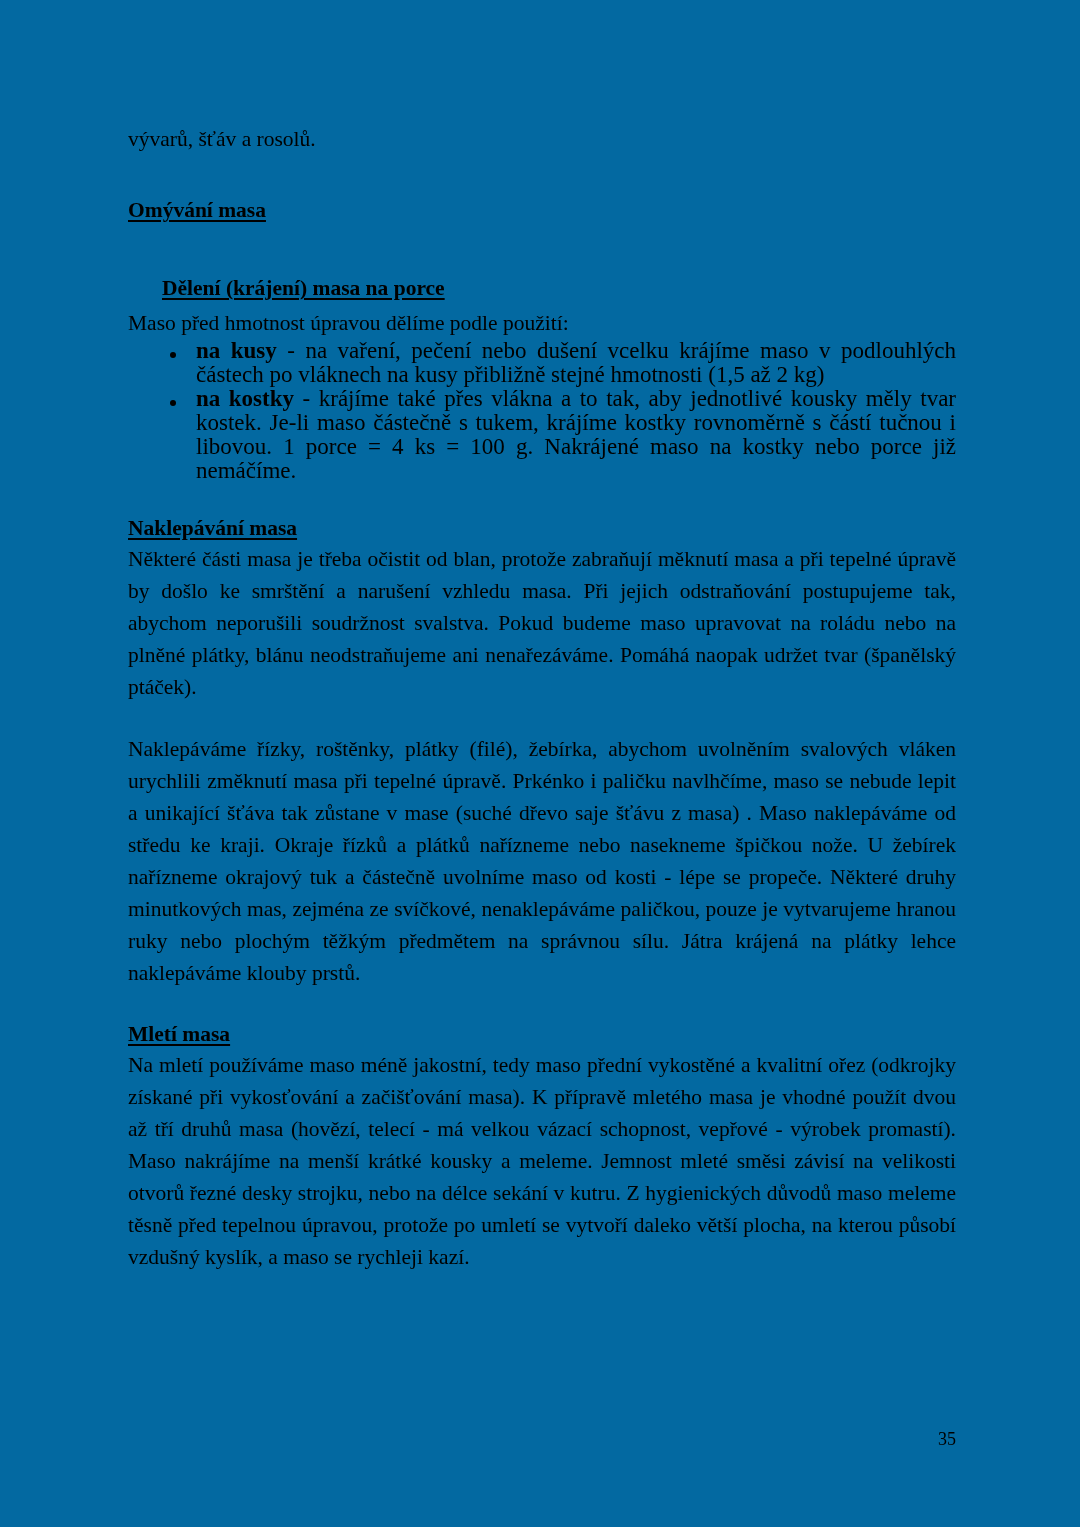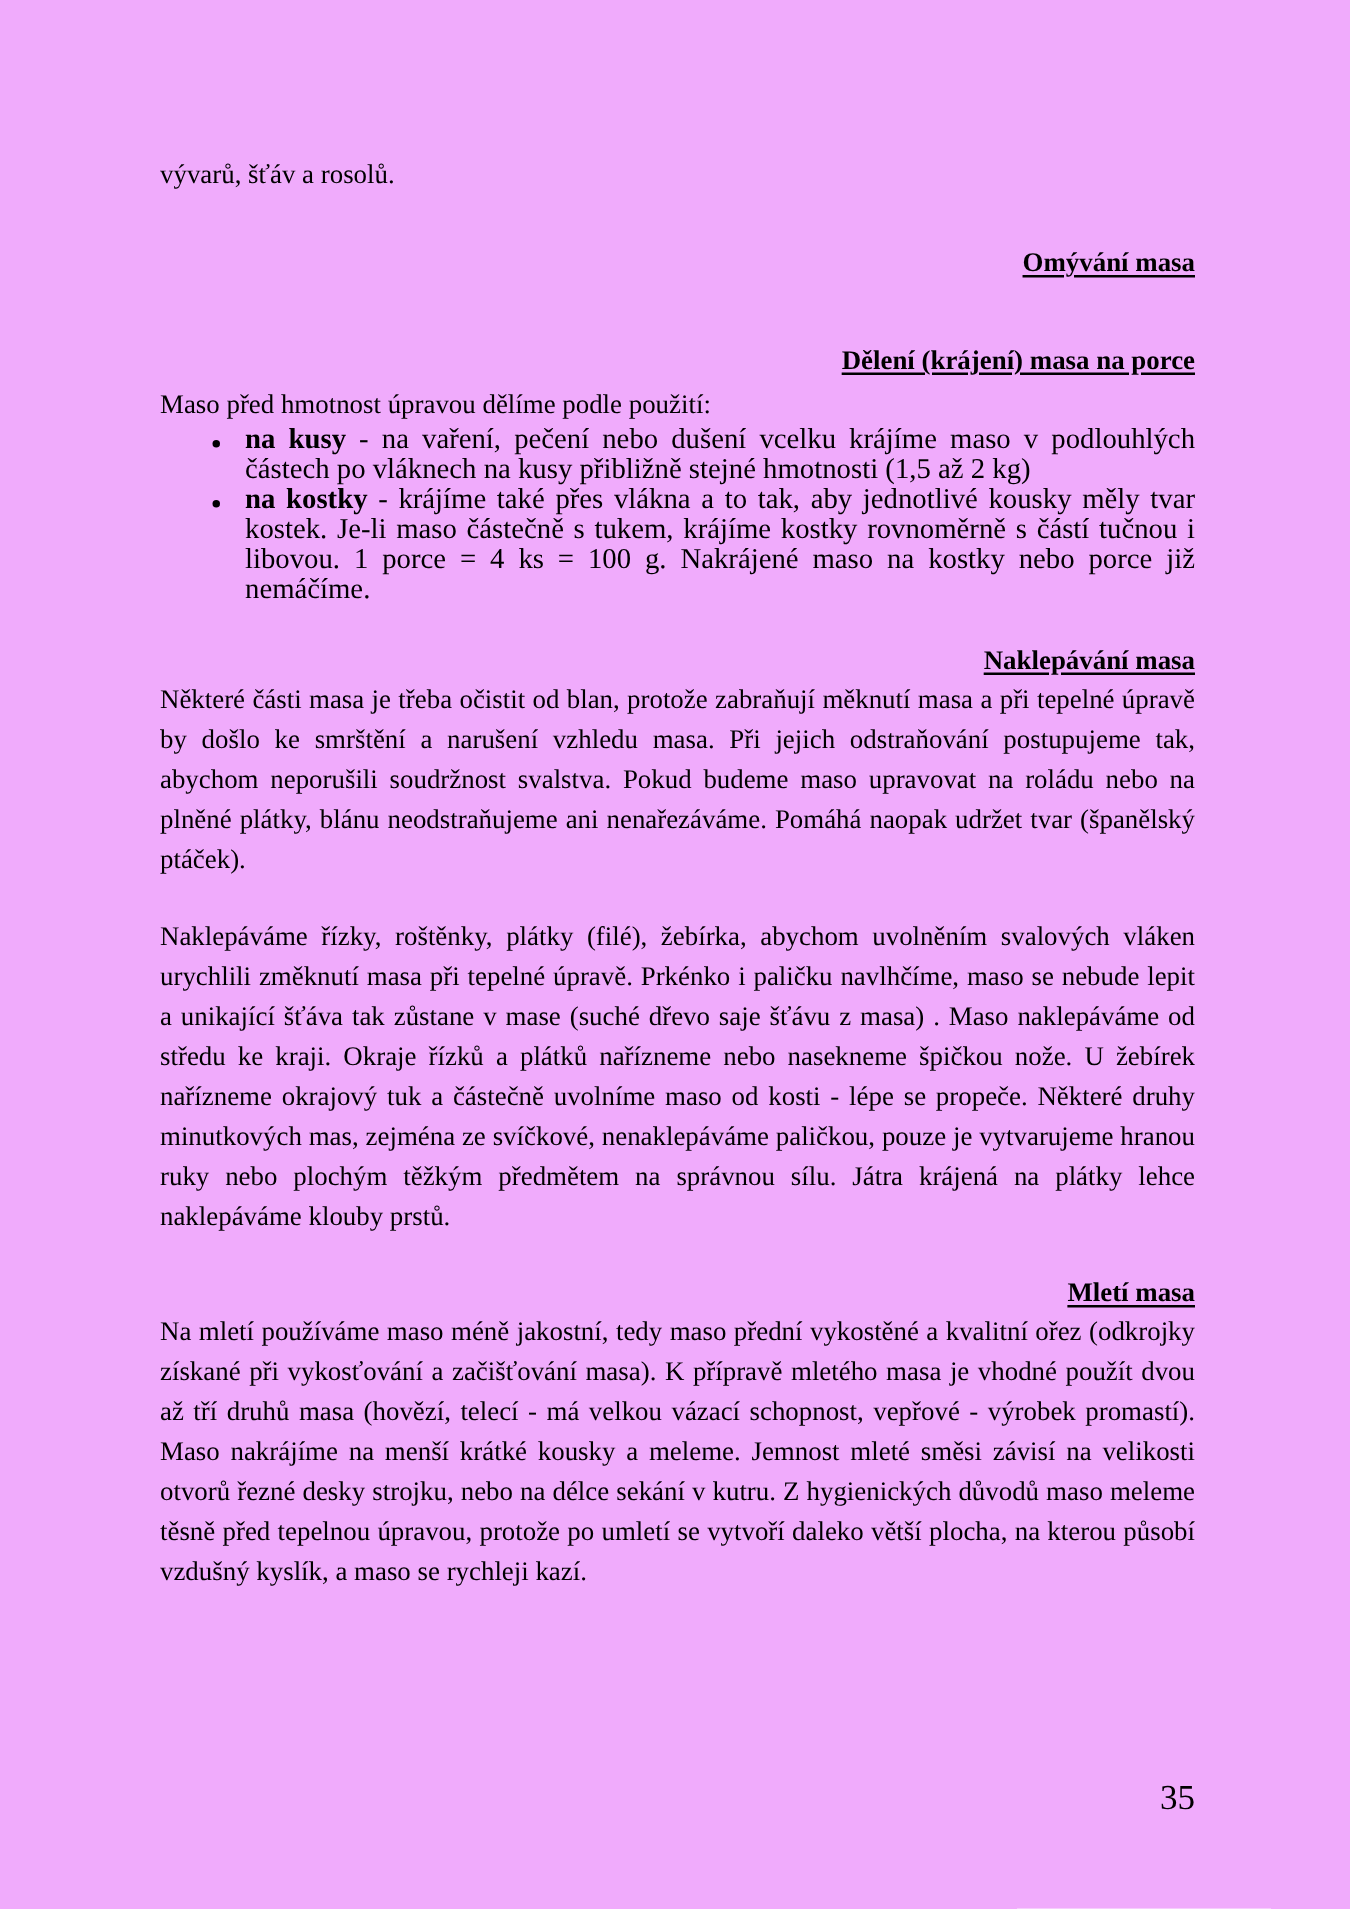--- a/index.html
+++ b/index.html
@@ -4,21 +4,21 @@
 <style>
   html, body {
     margin: 0;
     padding: 0;
     background: #ffffff;
   }
   .page {
     position: relative;
     width: 1080px;
     height: 1527px;
-    background: #f0abfc;
+    background: #0369a1;
     font-family: "Liberation Serif", "DejaVu Serif", serif;
     color: #000000;
     overflow: hidden;
     box-sizing: border-box;
   }
   .content {
     position: absolute;
     left: 128px;
     top: 123px;
     width: 828px;
@@ -40,21 +40,21 @@
   .heading {
     font-size: 21.5px;
     line-height: 30px;
     font-weight: bold;
     text-decoration: underline;
     text-underline-offset: 3px;
     text-decoration-thickness: 2px;
     margin: 0;
     display: inline-block;
   }
-  .heading-wrap { margin: 0; text-align: right; }
+  .heading-wrap { margin: 0; }
   .heading-wrap.indented { padding-left: 6px; margin-left: 28px; }
 
   
   .gap-lg  { height: 40px; }
   .gap-md  { height: 30px; }
   .gap-xs  { height: 8px; }
   .gap-xxs { height: 4px; }
 
   
   ul.bullets {
@@ -79,21 +79,21 @@
     background: #000;
     border-radius: 50%;
   }
   ul.bullets > li b { font-weight: bold; }
 
   
   .page-number {
     position: absolute;
     right: 124px;
     bottom: 76px;
-    font-size: 28px;
+    font-size: 18px;
     line-height: 24px;
     font-family: "Liberation Serif", "DejaVu Serif", serif;
   }
 </style>
 </head>
 <body>
 
 <div class="page">
   <div class="content">
 

